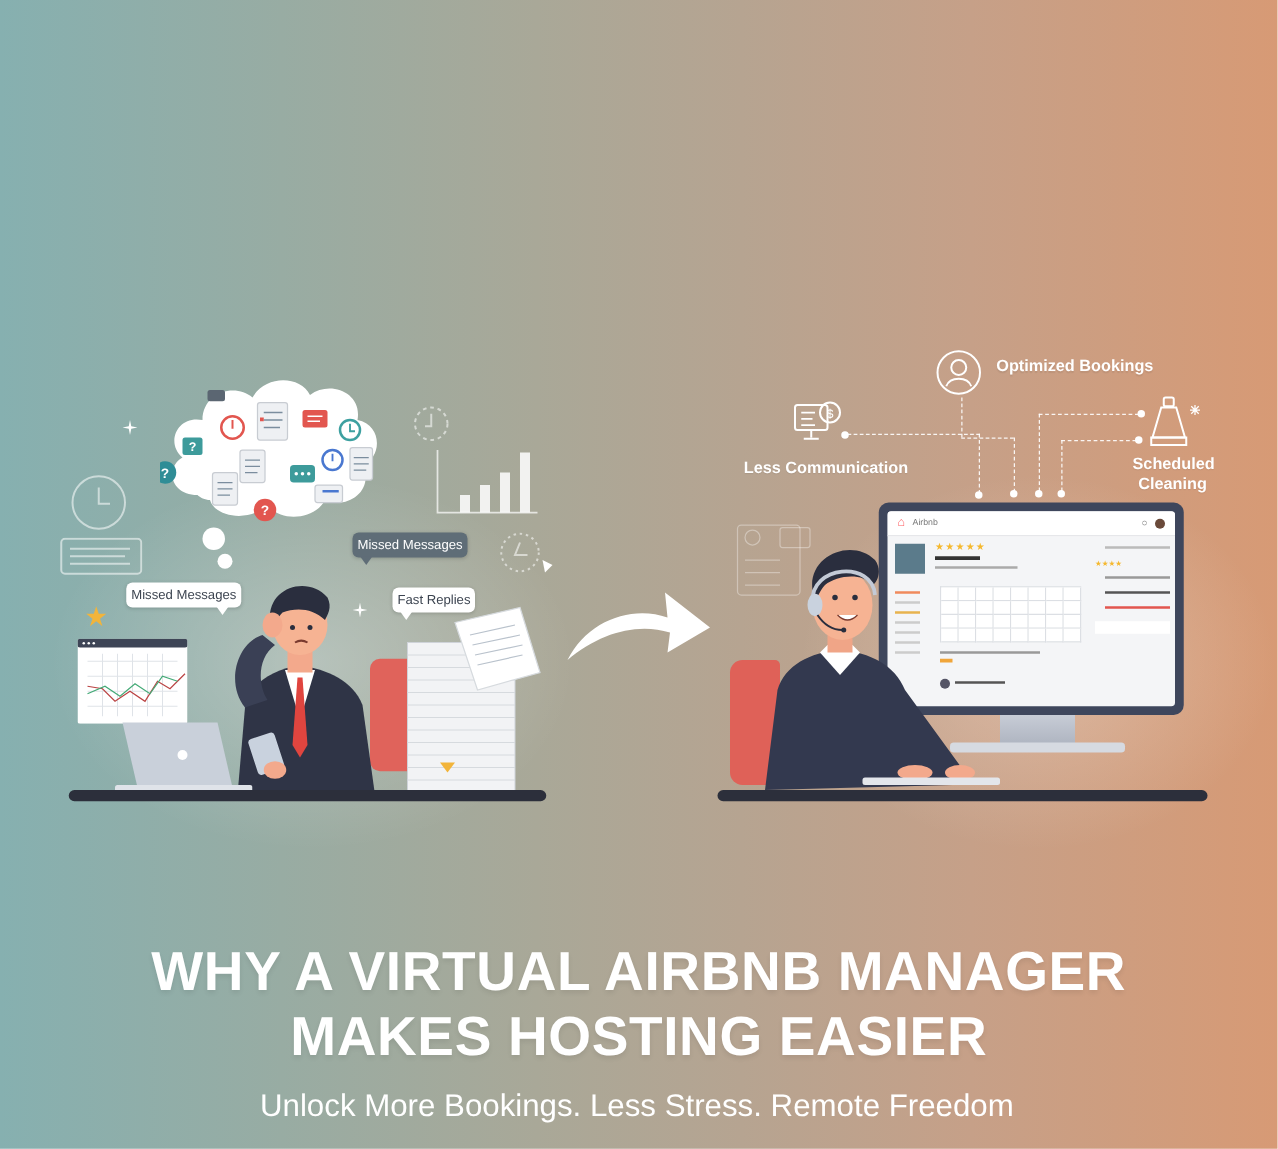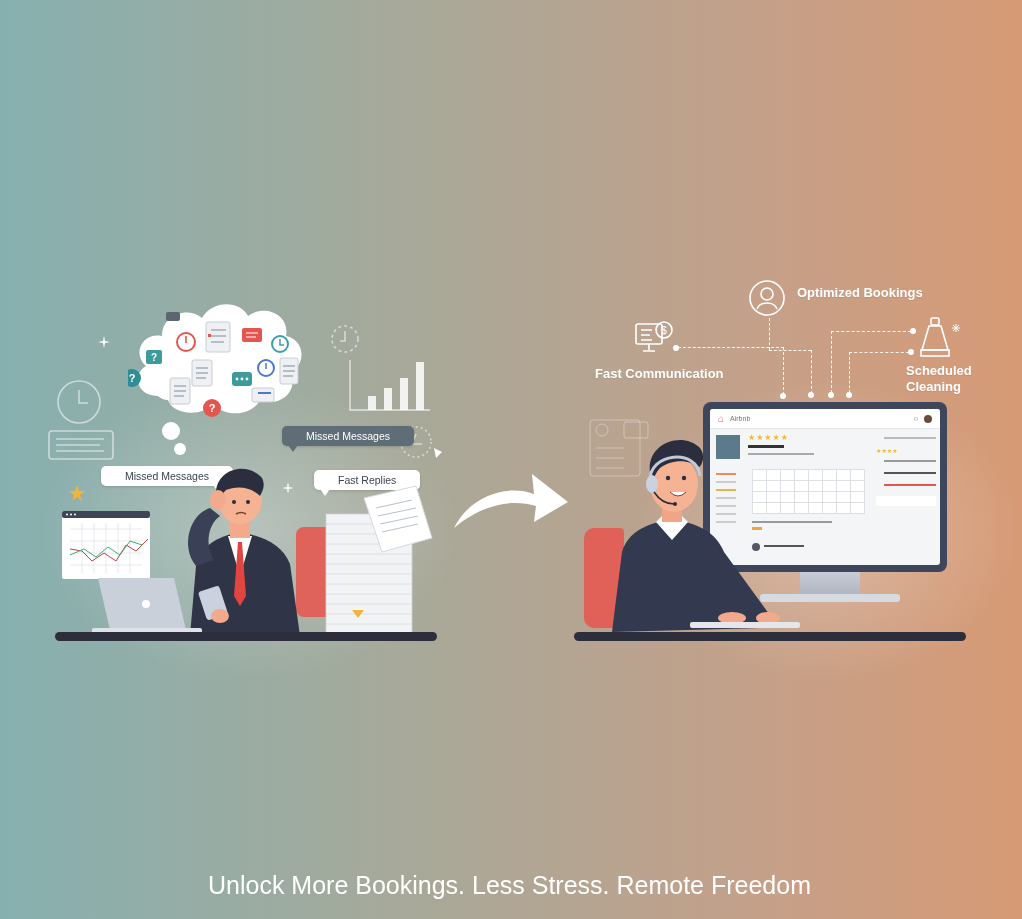--- a/index.html
+++ b/index.html
@@ -15,21 +15,21 @@
     background: radial-gradient(closest-side, rgba(255,255,255,0.28), rgba(255,255,255,0)); }
   .glow-right { left: 640px; top: 380px; width: 380px; height: 300px; border-radius: 50%;
     background: radial-gradient(closest-side, rgba(255,235,220,0.35), rgba(255,255,255,0)); }
 
   
   .cloud { left: 128px; top: 296px; width: 180px; height: 128px; }
   .cloud svg { width: 100%; height: 100%; }
   .bubble-dot { background: #fff; border-radius: 50%; }
 
   
-  .speech { padding: 4px 24px; border-radius: 5px; font-size: 10.5px; color: #3c4450; background: #fff;
+  .speech { padding: 4px 4px; border-radius: 5px; font-size: 10.5px; color: #3c4450; background: #fff;
     box-shadow: 0 1px 3px rgba(0,0,0,0.15); white-space: nowrap; }
   .speech.dark { background: #5f6d77; color: #fff; }
   .speech::after { content: ""; position: absolute; bottom: -6px; width: 0; height: 0;
     border-left: 5px solid transparent; border-right: 5px solid transparent; border-top: 7px solid #fff; }
   .speech.tail-right::after { right: 10px; }
   .speech.tail-left::after { left: 6px; }
   .speech.dark::after { border-top-color: #5f6d77; }
 
   .desk { height: 9px; border-radius: 5px; background: #2c2f3b; }
 
@@ -212,29 +212,29 @@
   </svg>
   <div class="abs feature-label" style="left:797px;top:285px">Optimized Bookings</div>
 
   <svg class="abs" style="left:634px;top:320px;width:40px;height:36px" viewBox="0 0 40 36">
     <rect x="2" y="4" width="26" height="20" rx="2" stroke="#fff" stroke-width="1.6" fill="none"></rect>
     <path d="M7 10 H18 M7 15 H16 M7 20 H18" stroke="#fff" stroke-width="1.4"></path>
     <path d="M15 24 V30 M9 31 H21" stroke="#fff" stroke-width="1.6"></path>
     <circle cx="30" cy="10" r="8" stroke="#fff" stroke-width="1.6" fill="none"></circle>
     <text x="30" y="14" font-size="10" fill="#fff" text-anchor="middle">$</text>
   </svg>
-  <div class="abs feature-label" style="left:595px;top:366px">Fast Communication</div>
+  <div class="abs feature-label" style="left:595px;top:366px">Less Communication</div>
 
   <svg class="abs" style="left:918px;top:316px;width:44px;height:42px" viewBox="0 0 44 42">
     <rect x="13" y="2" width="8" height="7" rx="1.5" stroke="#fff" stroke-width="1.6" fill="none"></rect>
     <path d="M11 10 H23 L30 34 H4Z" stroke="#fff" stroke-width="1.6" fill="none"></path>
     <rect x="3" y="34" width="28" height="6" stroke="#fff" stroke-width="1.6" fill="none"></rect>
     <path d="M38 8 L38 16 M34 12 L42 12 M35 9 L41 15 M41 9 L35 15" stroke="#fff" stroke-width="1"></path>
   </svg>
-  <div class="abs feature-label" style="left:906px;top:363px;width:64px;white-space:normal;line-height:16px">Scheduled Cleaning</div>
+  <div class="abs feature-label" style="left:906px;top:363px;text-align:center;width:64px;white-space:normal;line-height:16px">Scheduled Cleaning</div>
 
   <div class="abs dot" style="left:673px;top:345px"></div>
   <div class="abs dash" style="left:678px;top:347px;width:106px;border-top-width:1.4px"></div>
   <div class="abs dash" style="left:783px;top:347px;height:48px;border-left-width:1.4px"></div>
   <div class="abs dot" style="left:780px;top:393px"></div>
 
   <div class="abs dash" style="left:769px;top:318px;height:32px;border-left-width:1.4px"></div>
   <div class="abs dash" style="left:769px;top:350px;width:42px;border-top-width:1.4px"></div>
   <div class="abs dash" style="left:811px;top:350px;height:44px;border-left-width:1.4px"></div>
   <div class="abs dot" style="left:808px;top:392px"></div>
@@ -346,14 +346,16 @@
     <path d="M58 60 Q66 68 74 60" fill="#fff" stroke="#7a3a2e" stroke-width="1"></path>
     <ellipse cx="120" cy="186" rx="14" ry="6" fill="#f3a98c"></ellipse>
     <ellipse cx="156" cy="186" rx="12" ry="6" fill="#f3a98c"></ellipse>
   </svg>
 
   <div class="abs" style="left:690px;top:622px;width:110px;height:6px;background:#e3e6eb;border-radius:2px"></div>
   <div class="abs desk" style="left:574px;top:632px;width:392px"></div>
 </div>
 
 <div class="abs headline">
+  <div>WHY A VIRTUAL AIRBNB MANAGER</div>
+  <div>MAKES HOSTING EASIER</div>
 </div>
 <div class="abs subline">Unlock More Bookings. Less Stress. Remote Freedom</div>
 
 </body></html>

